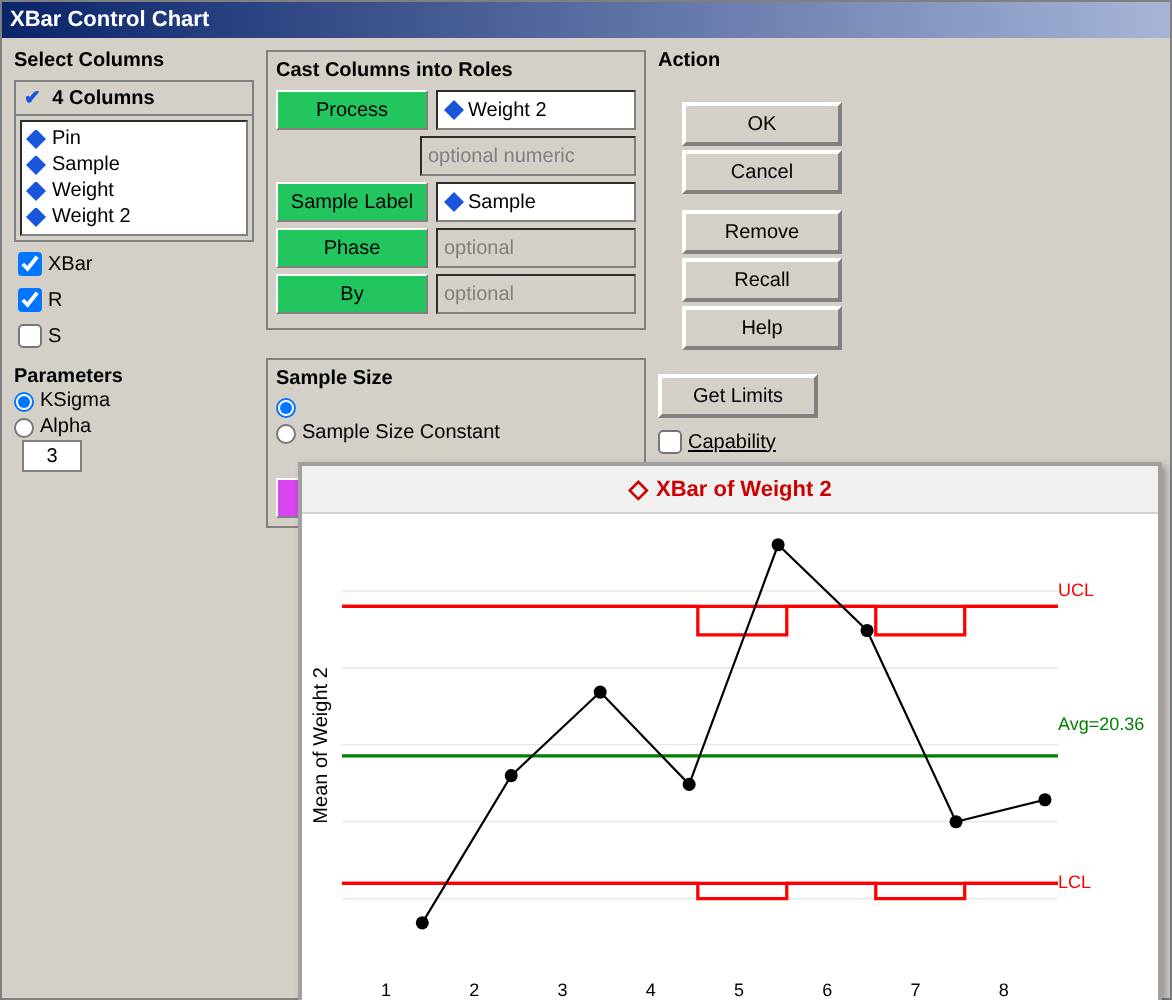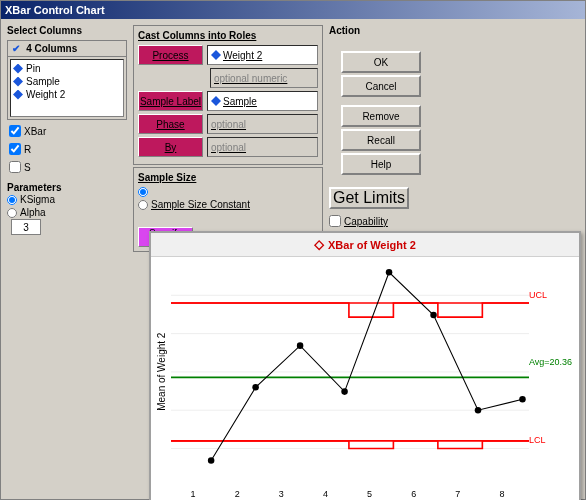--- a/index.html
+++ b/index.html
@@ -95,43 +95,42 @@
       border: 1px solid #808080;
       background: white;
       font-size: 10px;
       text-align: center;
       margin-left: 4px;
     }
     .middle-panel {
       width: 190px;
       display: flex;
       flex-direction: column;
-      gap: 2px;
-      text-decoration: underline;
+      gap: 14px;
     }
     .roles-box {
       border: 1px solid #808080;
       background: #d4d0c8;
       padding: 4px;
     }
     .roles-title {
       font-size: 10px;
       font-weight: bold;
       margin-bottom: 4px;
     }
     .role-row {
       display: flex;
       align-items: center;
       gap: 4px;
       margin-bottom: 3px;
     }
     .role-btn {
-      width: 65px;
+      width: 76px;
       height: 20px;
-      background: #be185d;
+      background: #22c55e;
       border: 1px solid #808080;
       border-top-color: #ffffff;
       border-left-color: #ffffff;
       font-size: 10px;
       cursor: pointer;
       display: flex;
       align-items: center;
       justify-content: center;
     }
     .role-field {
@@ -268,21 +267,21 @@
     }
     .get-limits-btn {
       width: 80px;
       height: 22px;
       background: #d4d0c8;
       border: 2px solid;
       border-top-color: #ffffff;
       border-left-color: #ffffff;
       border-bottom-color: #808080;
       border-right-color: #808080;
-      font-size: 16px;
+      font-size: 10px;
       cursor: pointer;
       margin-top: 10px;
       margin-bottom: 4px;
       display: flex;
       align-items: center;
       justify-content: center;
     }
     .capability-row {
       display: flex;
       align-items: center;
@@ -312,20 +311,24 @@
             <span>4 Columns</span>
           </div>
           <div class="columns-list">
             <div class="col-item">
               <span class="col-icon"></span>
               <span>Pin</span>
             </div>
             <div class="col-item">
               <span class="col-icon"></span>
               <span>Sample</span>
+            </div>
+            <div class="col-item">
+              <span class="col-icon"></span>
+              <span>Weight</span>
             </div>
             <div class="col-item">
               <span class="col-icon"></span>
               <span>Weight 2</span>
             </div>
           </div>
         </div>
 
         <div class="checkbox-row">
           <input type="checkbox" checked="" style="">

